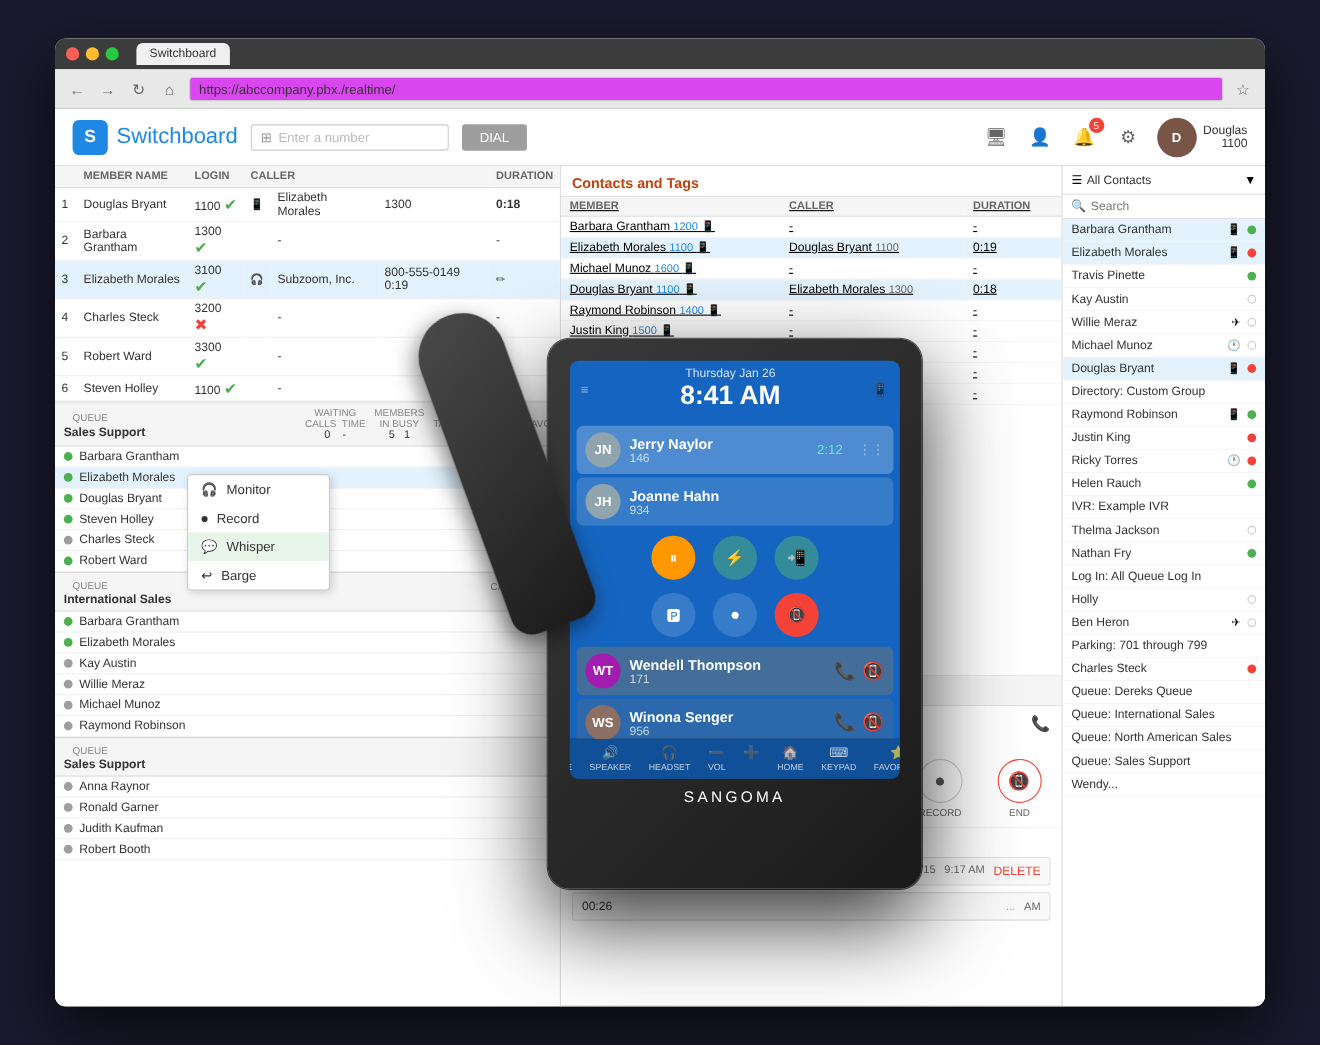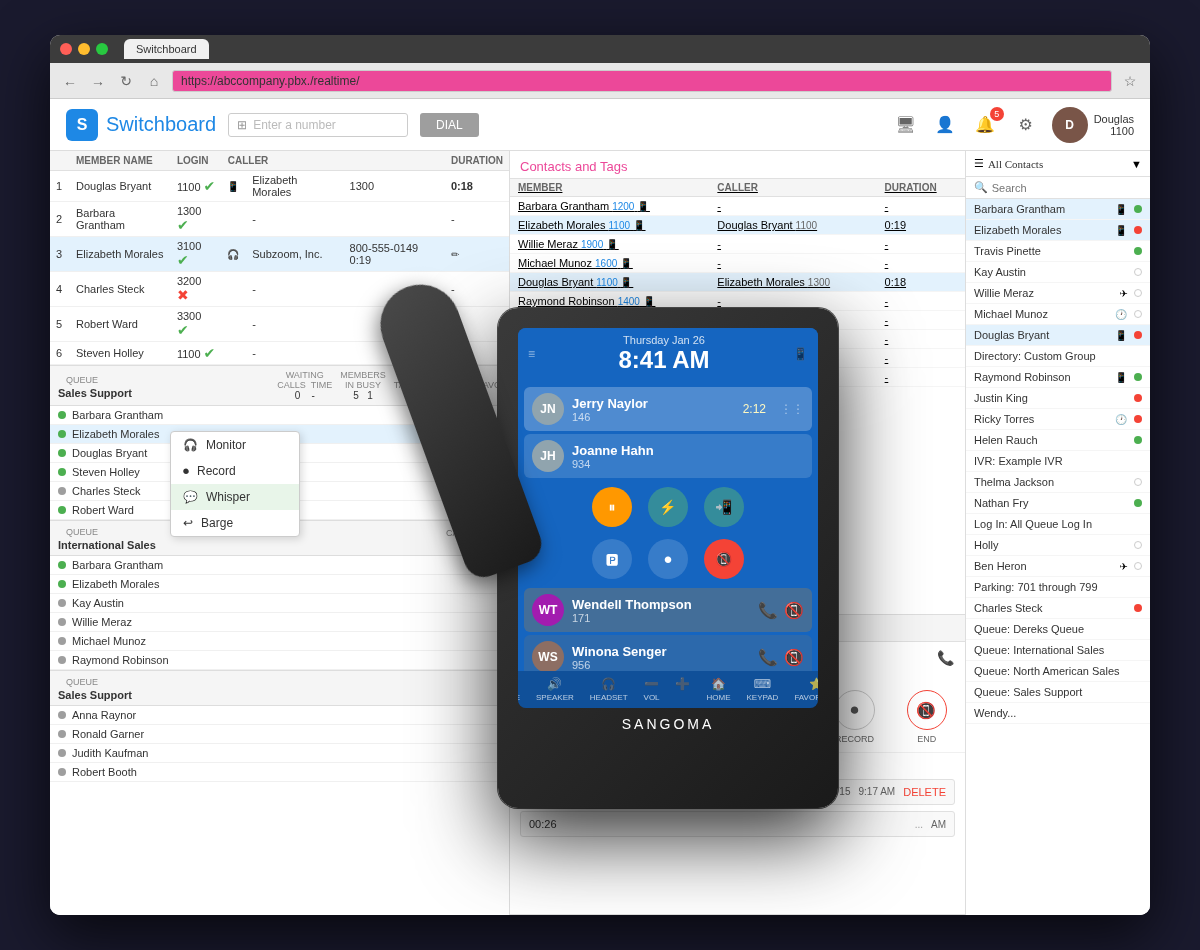--- a/index.html
+++ b/index.html
@@ -57,21 +57,21 @@
       gap: 8px;
       border-bottom: 1px solid #ccc;
     }
     .nav-btn {
       width: 20px; height: 20px;
       display: flex; align-items: center; justify-content: center;
       color: #666; font-size: 14px; cursor: pointer;
     }
     .url-bar {
       flex: 1;
-      background: #ec4899;
+      background: #d946ef;
       border: 1px solid #ccc;
       border-radius: 3px;
       padding: 3px 8px;
       font-size: 12px;
       color: #333;
     }
     .browser-content {
       flex: 1;
       overflow: hidden;
       display: flex;
@@ -261,23 +261,23 @@
       flex-direction: column;
       overflow: hidden;
     }
     .contacts-panel {
       background: #fff;
       border-bottom: 1px solid #ddd;
       flex: 1;
       overflow-y: auto;
     }
     .panel-title {
-      color: #ec4899;
+      color: #c2410c;
       font-size: 13px;
-      font-weight: 400;
+      font-weight: 700;
       padding: 8px 10px 4px;
       border-bottom: 1px solid #e0e0e0;
     }
     .contacts-table {
       width: 100%;
       border-collapse: collapse;
       font-size: 11px;
       text-decoration: underline;
     }
     .contacts-table th {
@@ -388,21 +388,20 @@
       display: flex;
       align-items: center;
       padding: 6px 8px;
       border-bottom: 1px solid #e0e0e0;
       gap: 4px;
     }
     .contacts-filter-btn {
       flex: 1;
       font-size: 11px;
       color: #333;
-      font-family: Liberation Serif, serif;
     }
     .contacts-search {
       padding: 4px 8px;
       border-bottom: 1px solid #e0e0e0;
       display: flex;
       align-items: center;
       gap: 4px;
     }
     .contacts-search input {
       border: none;
@@ -485,21 +484,21 @@
       color: #fff;
       font-size: 13px;
       font-weight: bold;
     }
     .phone-caller-ext {
       color: rgba(255,255,255,0.7);
       font-size: 11px;
     }
     .phone-call-duration {
       margin-left: auto;
-      color: #fef9c3;
+      color: #5eead4;
       font-size: 12px;
     }
     .phone-controls {
       display: flex;
       gap: 16px;
       padding: 6px 4px;
       justify-content: center;
     }
     .phone-ctrl-btn {
       width: 40px; height: 40px;
@@ -791,25 +790,20 @@
                   <td>Barbara Grantham <span style="color:#1e88e5;font-size:10px">1200</span> <span style="font-size:10px">📱</span></td>
                   <td>-</td>
                   <td>-</td>
                 </tr>
                 <tr style="background:#e3f2fd">
                   <td>Elizabeth Morales <span style="color:#1e88e5;font-size:10px">1100</span> <span style="font-size:10px">📱</span></td>
                   <td>Douglas Bryant <span style="color:#666;font-size:10px">1100</span></td>
                   <td>0:19</td>
                 </tr>
                 <tr>
-                  <td>Willie Meraz <span style="color:#1e88e5;font-size:10px">1900</span> <span style="font-size:10px">📱</span></td>
-                  <td>-</td>
-                  <td>-</td>
-                </tr>
-                <tr>
                   <td>Michael Munoz <span style="color:#1e88e5;font-size:10px">1600</span> <span style="font-size:10px">📱</span></td>
                   <td>-</td>
                   <td>-</td>
                 </tr>
                 <tr style="background:#e3f2fd">
                   <td>Douglas Bryant <span style="color:#1e88e5;font-size:10px">1100</span> <span style="font-size:10px">📱</span></td>
                   <td>Elizabeth Morales <span style="color:#666;font-size:10px">1300</span></td>
                   <td>0:18</td>
                 </tr>
                 <tr>

